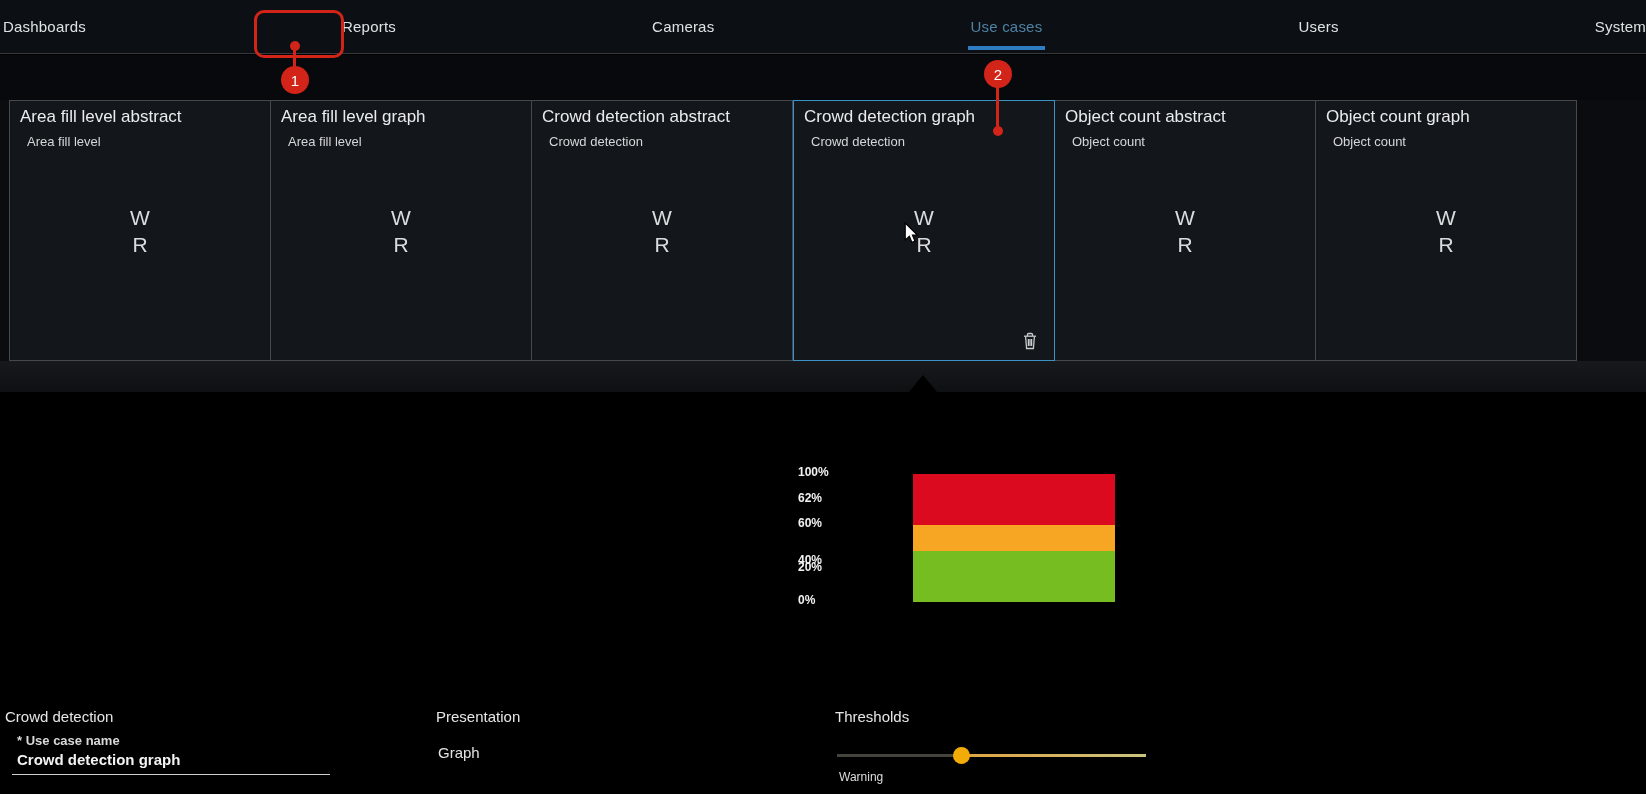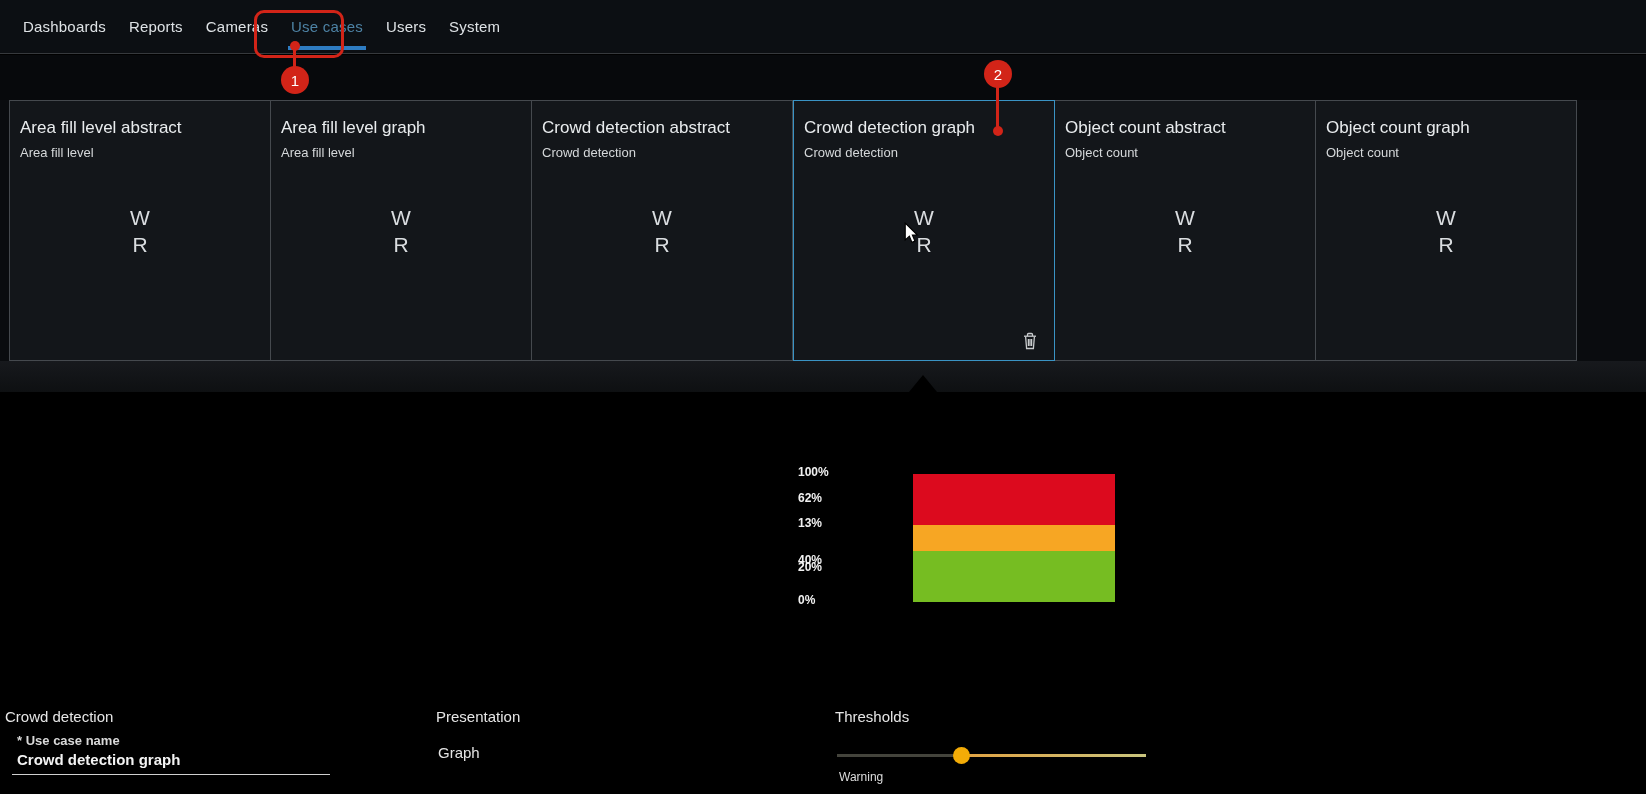--- a/index.html
+++ b/index.html
@@ -3,43 +3,43 @@
 <meta charset="utf-8">
 <style>
   * { margin:0; padding:0; box-sizing:border-box; }
   html,body { background:#000; }
   body { font-family:"Liberation Sans", sans-serif; }
   .screen { position:relative; width:1646px; height:794px; background:#000; overflow:hidden; }
 
   
   .topbar { position:absolute; left:0; top:0; width:1646px; height:54px;
             background:#0c0f13; border-bottom:1px solid #36393d; z-index:5; }
-  .nav { display:flex; align-items:center; height:100%; padding-left:23px; gap:23px; }
+  .nav { display:flex; align-items:center; height:100%; padding-left:3px; gap:23px;justify-content:space-between; }
   .nav-item { position:relative; height:100%; display:flex; align-items:center;
               font-size:15px; color:#dee2e5; letter-spacing:.2px; cursor:default; }
   .nav-item.active { color:#4d82a4; }
   .tab-underline { position:absolute; left:-3px; right:-3px; top:46px; height:4px; background:#2e7cc2; }
 
   
   .mid-band   { position:absolute; left:0; top:55px; width:1646px; height:45px; background:#07090c; }
   .cards-band { position:absolute; left:0; top:100px; width:1646px; height:261px; background:#0a0c0f; }
   .popup-band { position:absolute; left:0; top:361px; width:1646px; height:31px;
                 background:linear-gradient(#17191d,#0e1012); }
   .popup-arrow { position:absolute; left:909px; top:375px; width:0; height:0;
                  border-left:14px solid transparent; border-right:14px solid transparent;
                  border-bottom:17px solid #000; z-index:6; }
 
   
   .cards-row { position:absolute; left:9px; top:100px; width:1568px; height:261px; display:flex; z-index:4; }
-  .card { flex:1 1 0; position:relative; background:#13161a; padding:17px 10px;
+  .card { flex:1 1 0; position:relative; background:#13161a; padding:6px 10px;
           border:1px solid #45494e; border-left:none; }
   .card:first-child { border-left:1px solid #45494e; }
   .card.selected { border:1px solid #3a93c4; z-index:2; }
   .card-title    { font-size:17px; color:#e9ecee; white-space:nowrap; overflow:hidden; }
-  .card-subtitle { font-size:13px; color:#d5d8da; margin-top:7px; }
+  .card-subtitle { font-size:13px; color:#d5d8da; margin-top:7px;margin-left:7px; }
   .card-watermark { position:absolute; left:0; right:0; top:103px; text-align:center;
                     font-size:21px; line-height:27px; color:#dadde0; }
   .trash-button { position:absolute; right:15px; bottom:10px; width:18px; height:18px;
                   background:none; border:none; cursor:pointer; padding:0; }
 
   
   .popup { position:absolute; left:0; top:392px; width:1646px; height:402px; background:#000; }
 
   .tick { position:absolute; left:798px; width:68px; text-align:left;
           font-size:12px; font-weight:bold; color:#f1f1f1; }
@@ -189,21 +189,21 @@
   <div class="annot-line line-2"></div>
   <div class="annot-circle circle-2">2</div>
 
   <div class="popup-band"></div>
   <div class="popup-arrow"></div>
 
   <section class="popup">
 
     <span class="tick">100%</span>
     <span class="tick">62%</span>
-    <span class="tick">13%</span>
+    <span class="tick">60%</span>
     <span class="tick">40%</span>
     <span class="tick">20%</span>
     <span class="tick">0%</span>
 
     <div class="zones">
       <div class="zone-critical"></div>
       <div class="zone-warning"></div>
       <div class="zone-normal"></div>
     </div>
 

